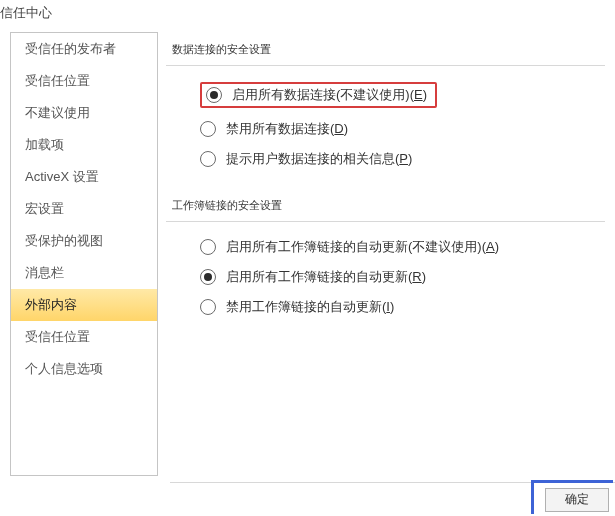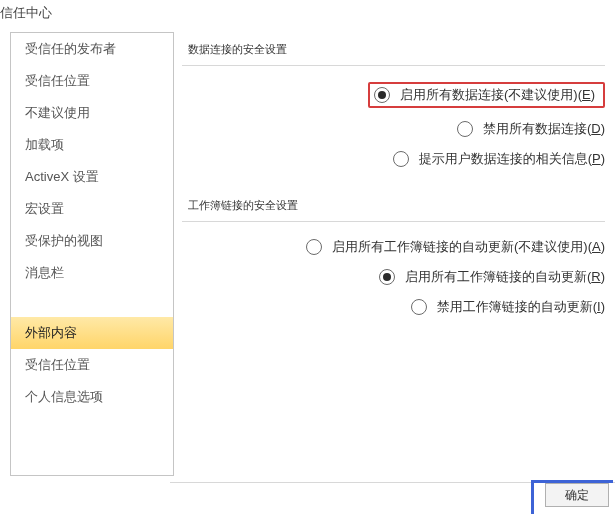--- a/index.html
+++ b/index.html
@@ -28,36 +28,35 @@
       padding-left: 0;
       font-size: 13px;
       color: #444;
       background: #ffffff;
     }
     .body {
       display: flex;
       height: 450px;
     }
     .sidebar {
-      width: 164px;
+      width: 148px;
       border: 1px solid #c5c5c5;
       margin: 6px 0 0 10px;
       background: #ffffff;
       color: #444;
     }
     .sidebar-item {
       padding: 7px 14px;
       cursor: pointer;
       font-size: 13px;
       color: #555;
     }
     .sidebar-item.selected {
       background: linear-gradient(#ffe9a7, #ffd569);
       color: #222;
-      margin-top: 28px;
     }
     .main {
       flex: 1;
       margin: 6px 10px 0 8px;
       background: #ffffff;
     }
     .section {
       margin-bottom: 14px;
     }
     .section-title {
@@ -73,21 +72,20 @@
     .radio-list {
       padding-left: 34px;
     }
     .radio-row {
       display: flex;
       align-items: center;
       gap: 10px;
       padding: 6px 0;
       font-size: 13px;
       color: #333;
-      justify-content: flex-end;
     }
     .radio-ind {
       width: 16px;
       height: 16px;
       border: 1px solid #6b6b6b;
       border-radius: 50%;
       display: inline-flex;
       align-items: center;
       justify-content: center;
       background: #fff;
@@ -114,20 +112,21 @@
     }
     .footer {
       position: absolute;
       bottom: 0;
       left: 170px;
       right: 0;
       border-top: 1px solid #d8d8d8;
       height: 34px;
       display: flex;
       justify-content: flex-end;
+      align-items: center;
       padding-right: 6px;
       background: #fff;
     }
     .ok-button {
       width: 64px;
       height: 24px;
       background: #f3f3f3;
       border: 1px solid #b0b0b0;
       color: #333;
       font-family: inherit;

